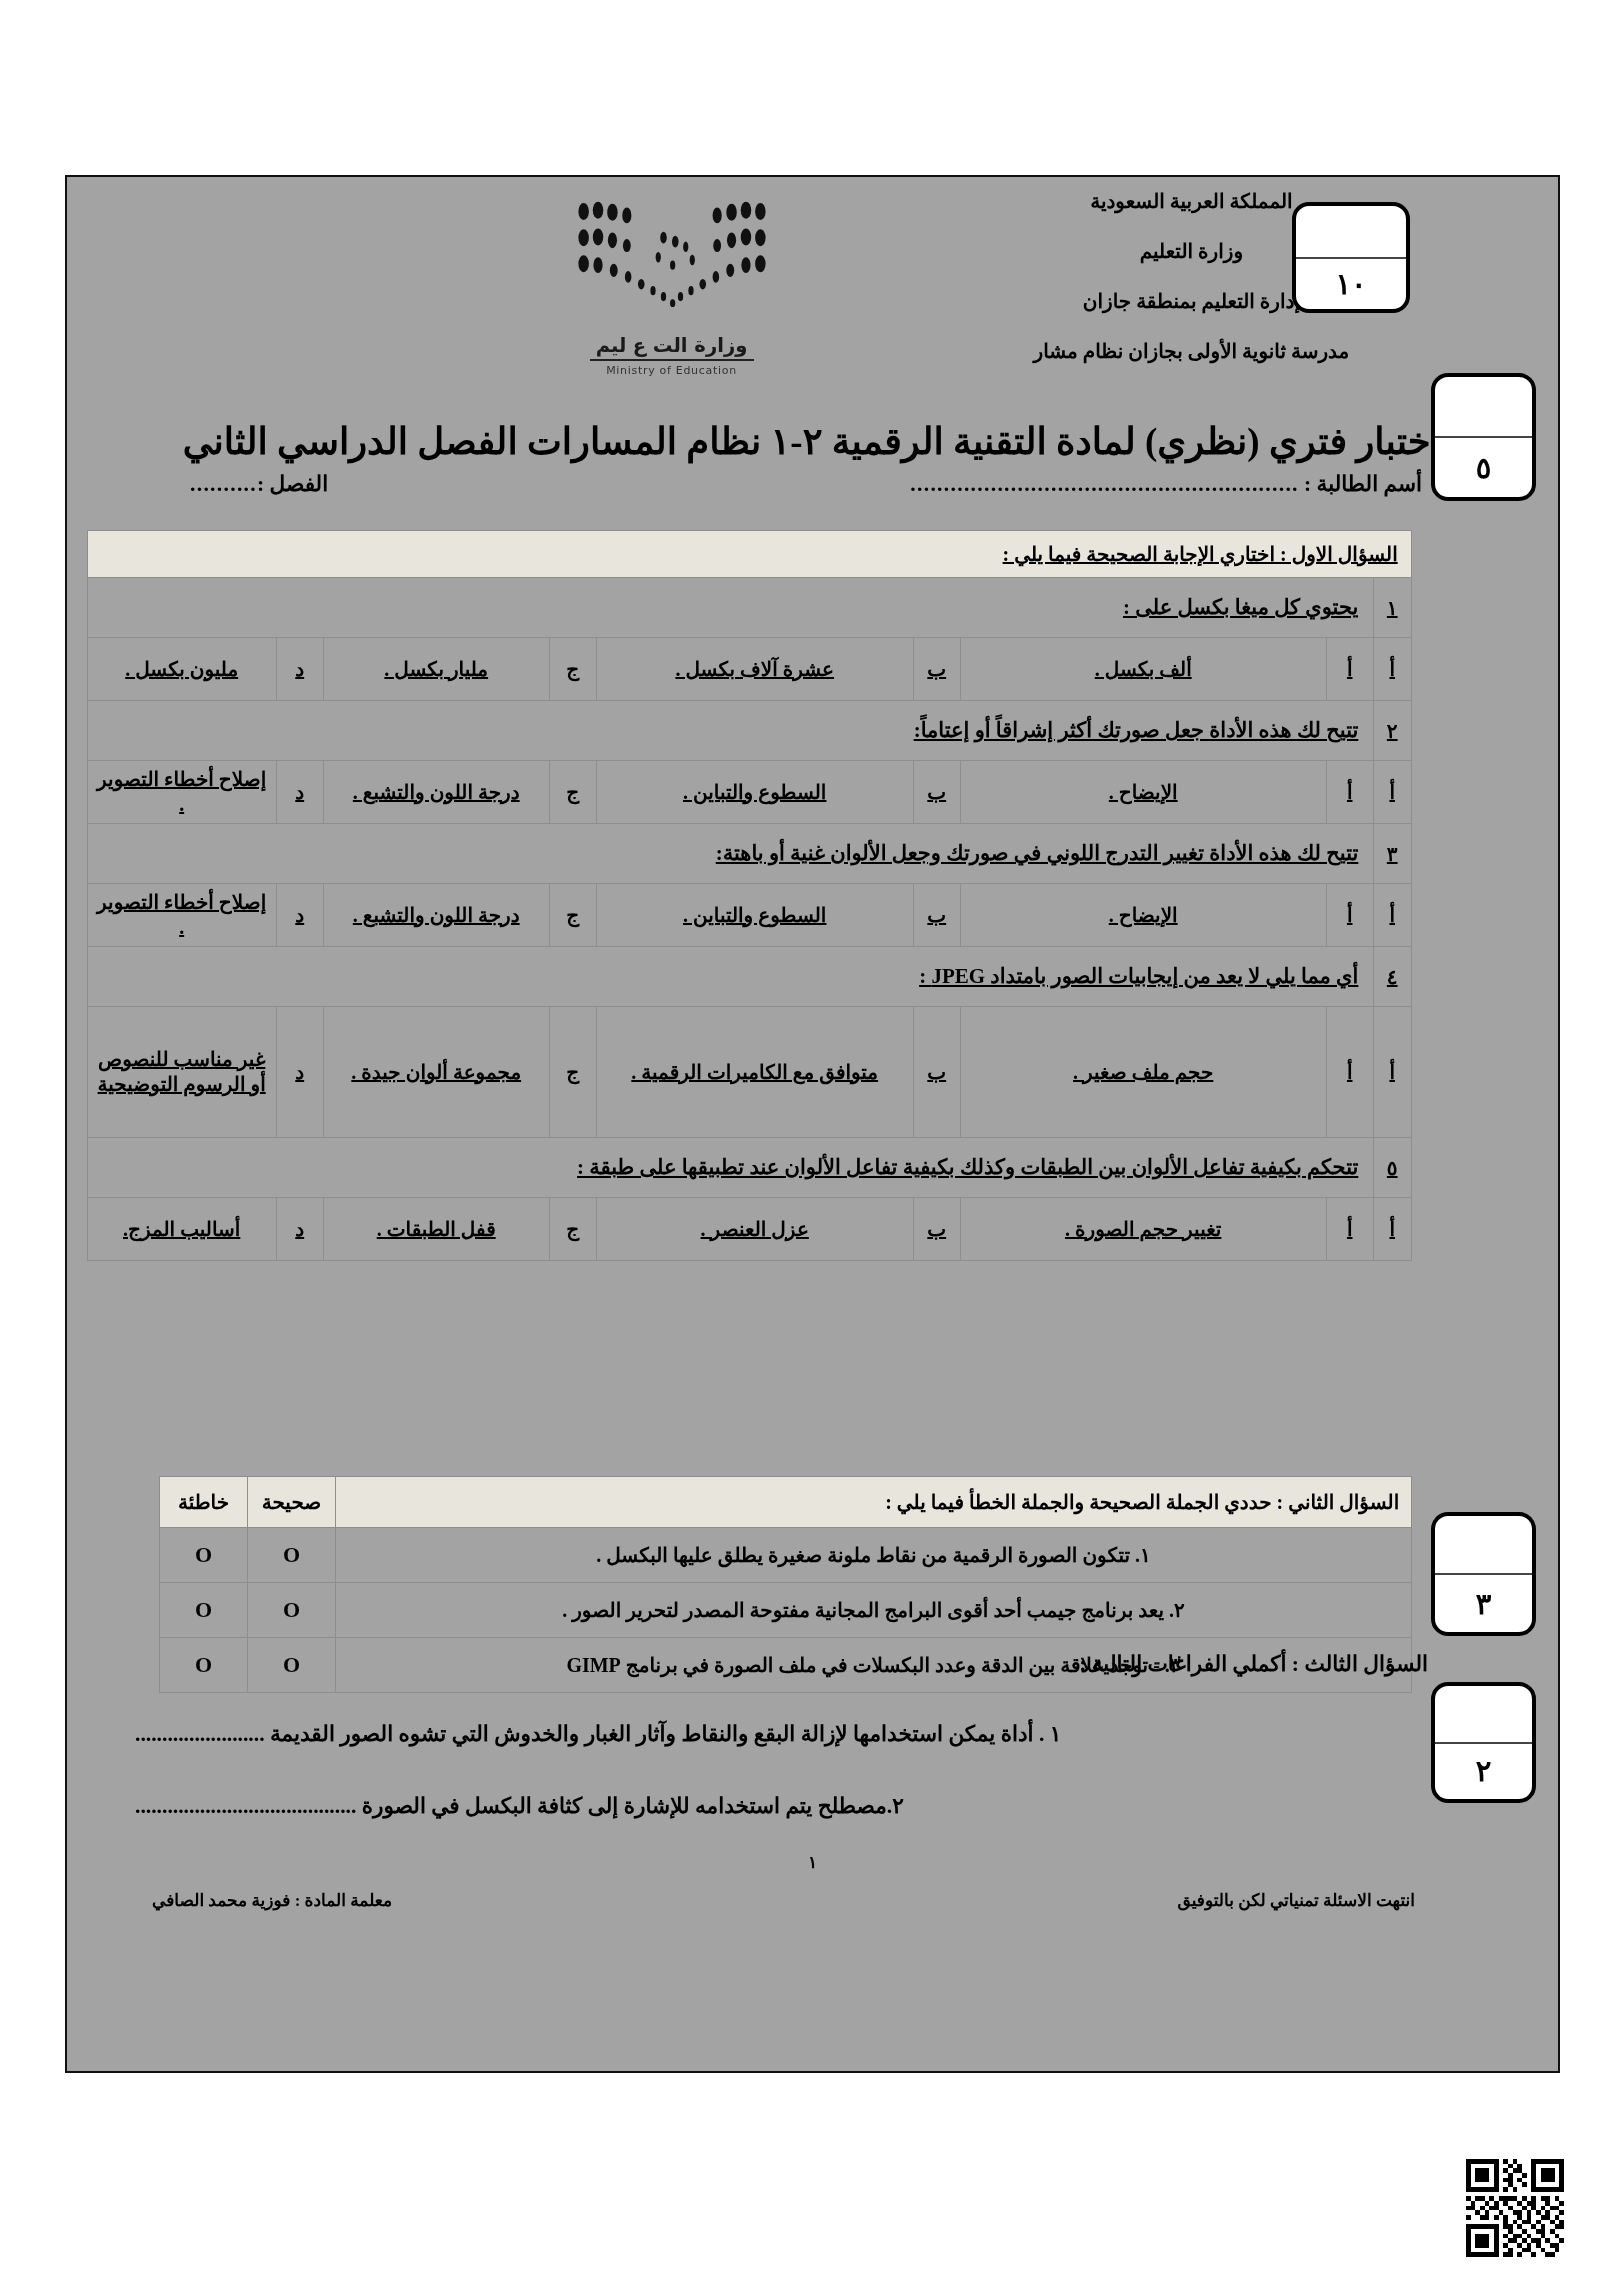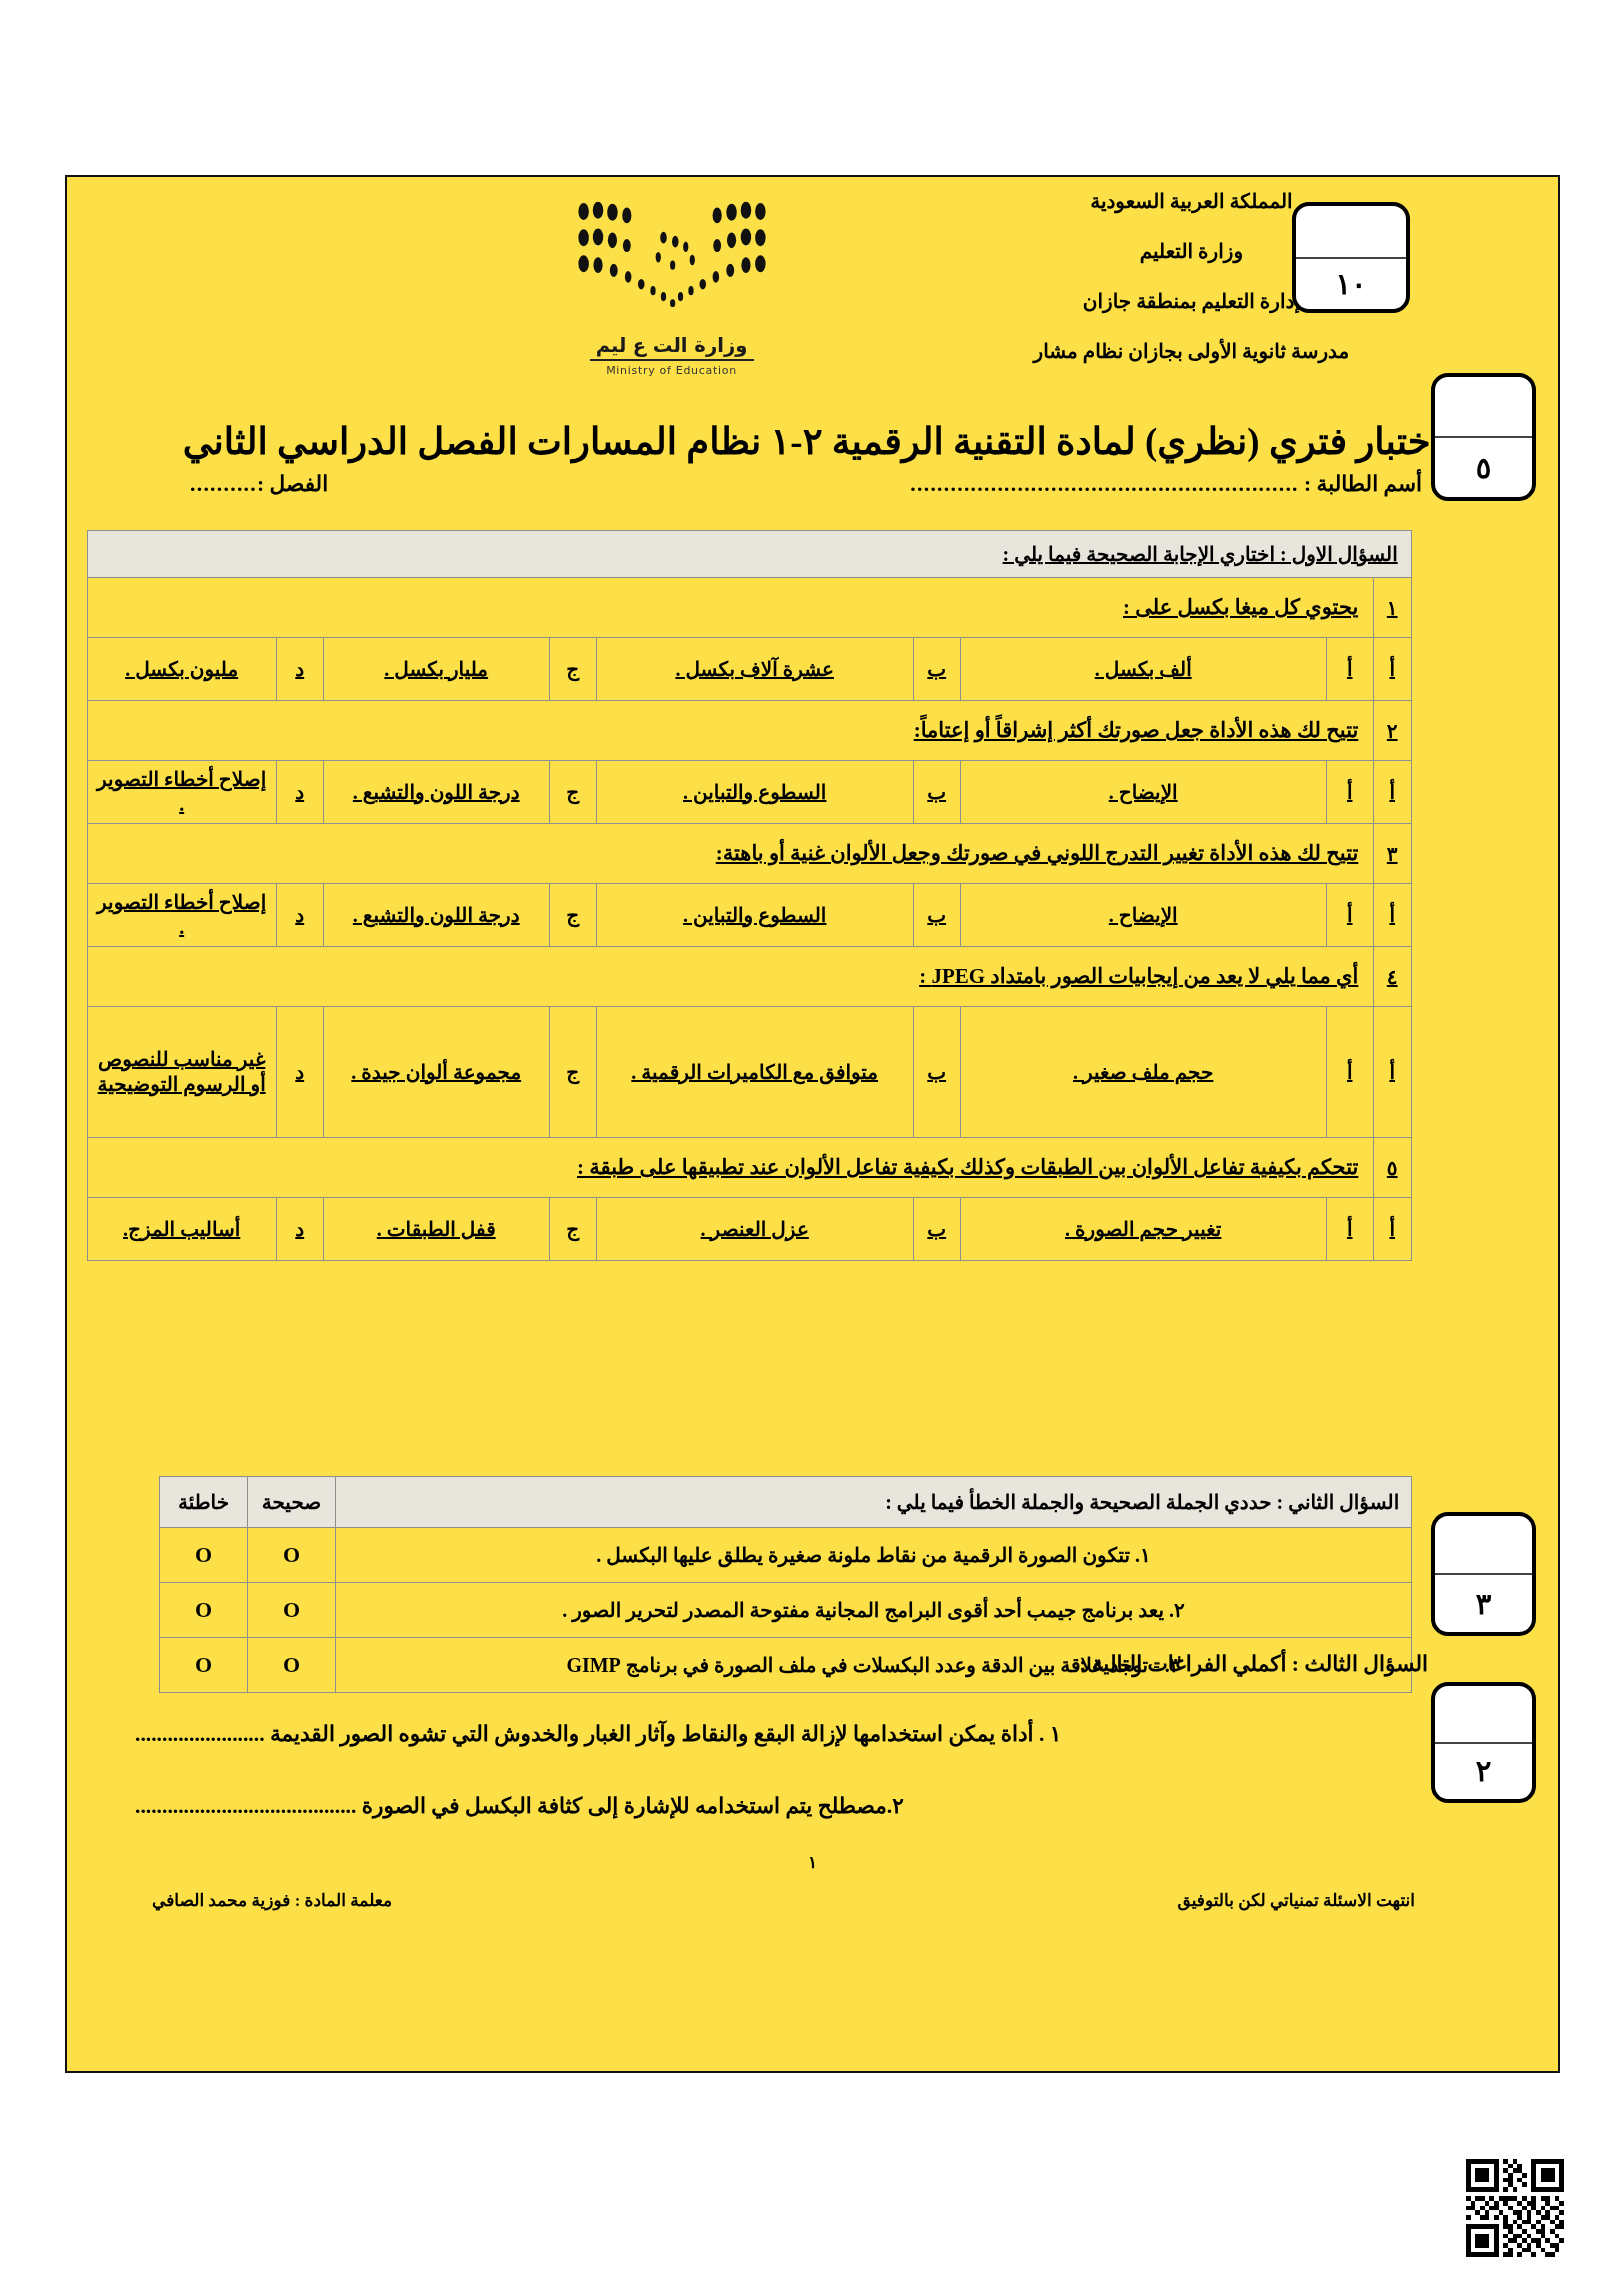--- a/index.html
+++ b/index.html
@@ -12,21 +12,21 @@
     position: relative;
     overflow: hidden;
   }
 
   
   .page-frame{
     position:absolute;
     left:65px; top:175px;
     width:1495px; height:1898px;
     border:2px solid #111;
-    background:#fde047;
+    background:#a3a3a3;
   }
 
   
   .header-zone{
     position:absolute; left:0; top:0; width:100%; height:242px;
   }
   .org-lines{
     position:absolute; right:19.6px; top:14.4px;
     width:694px;
     text-align:center;

